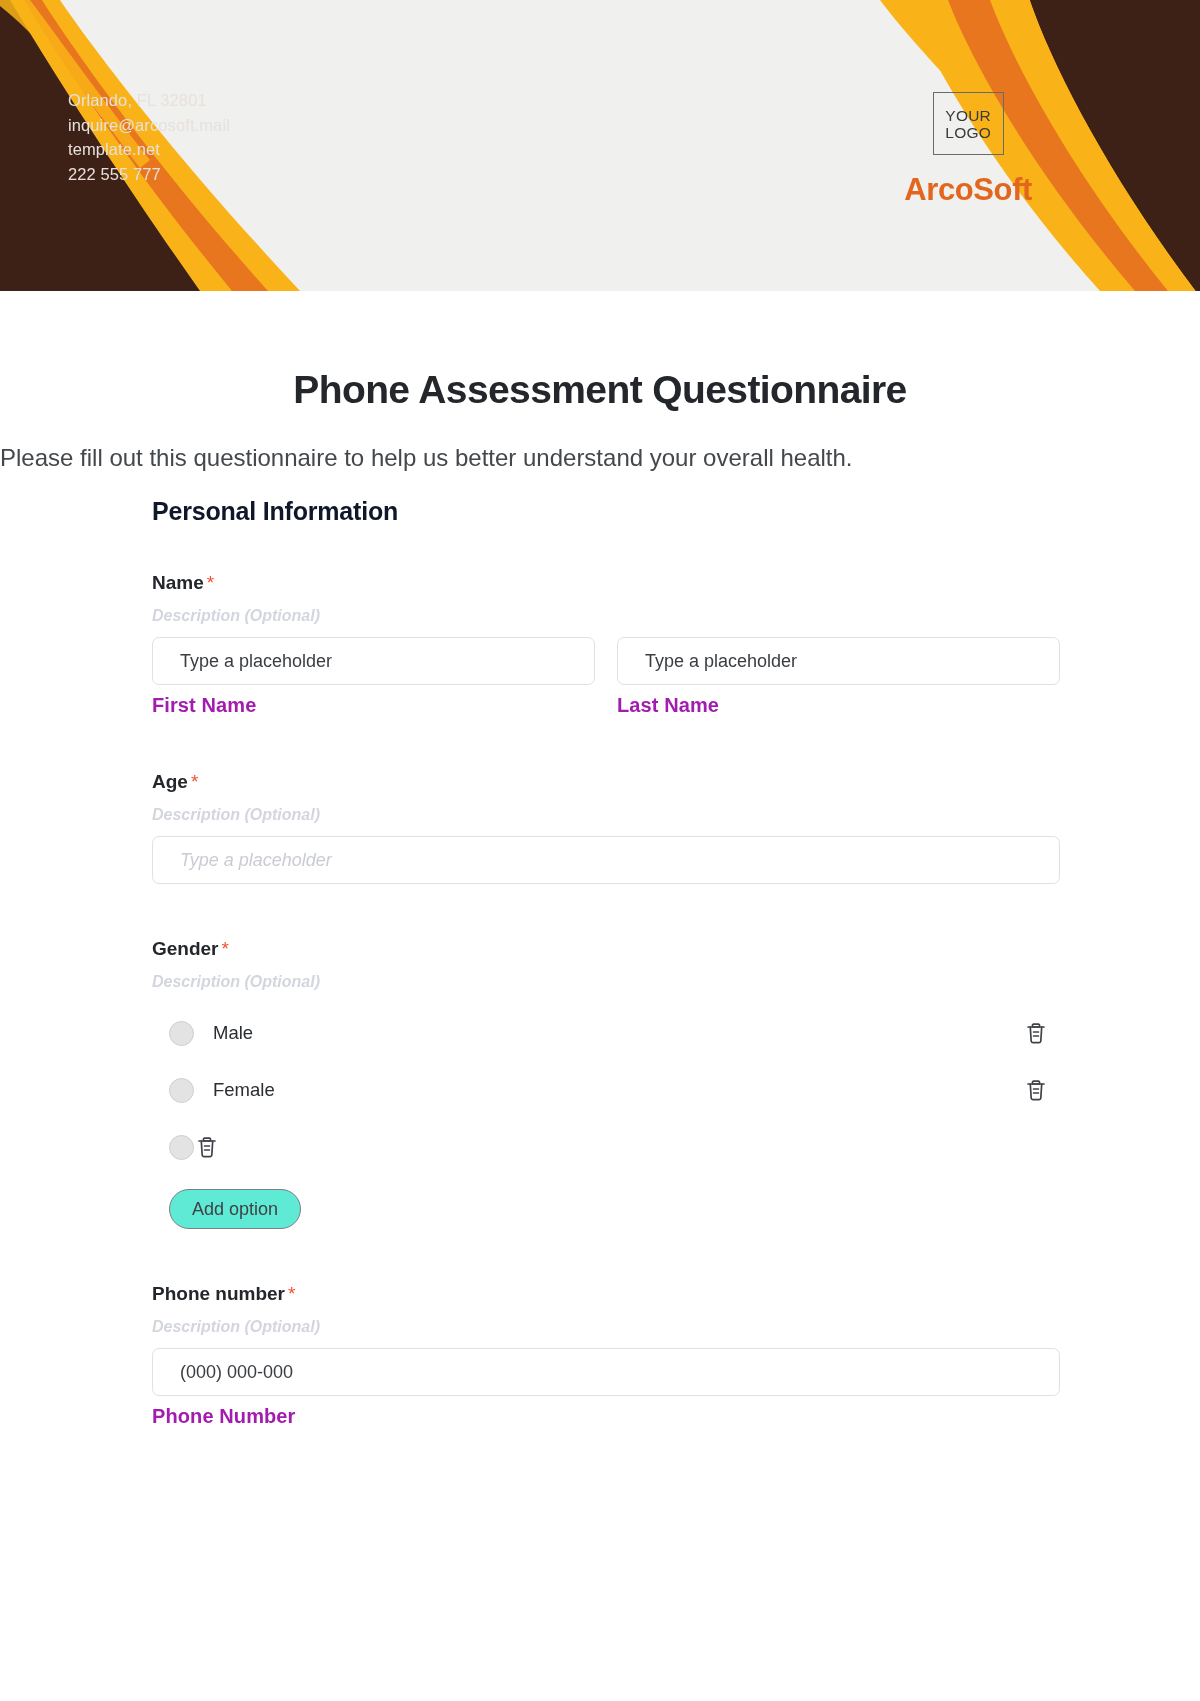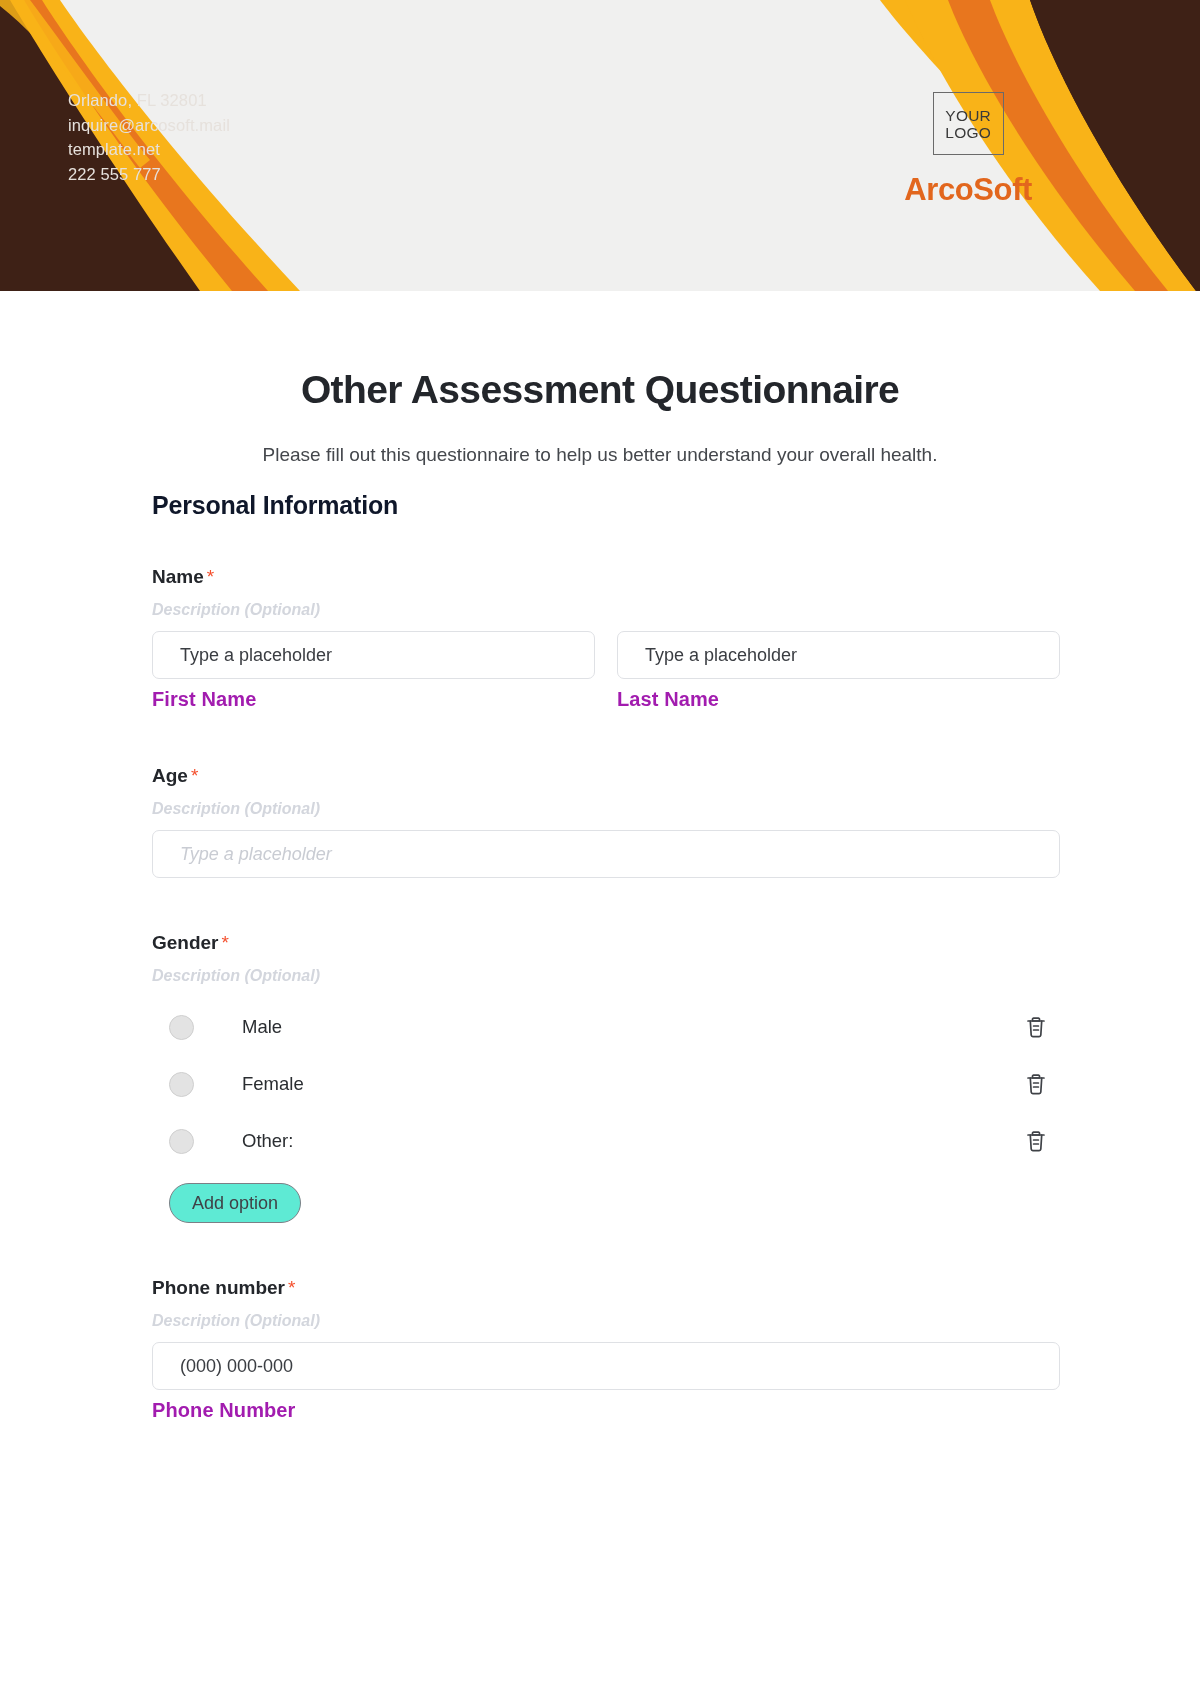--- a/index.html
+++ b/index.html
@@ -82,22 +82,21 @@
 
   .form-title {
     text-align: center;
     font-size: 39px;
     font-weight: bold;
     color: #23262b;
     letter-spacing: -0.6px;
     margin-top: 77px;
   }
   .form-subtitle {
-    text-align: center;
-    font-size: 19px;
+    font-size: 24px;
     color: #44474c;
     margin-top: 32px;
   }
 
   .form-inner {
     width: 920px;
     margin: 0 auto;
     padding-left: 12px;
   }
 
@@ -165,21 +164,20 @@
   }
 
   
   .options-list { margin-top: 22px; }
   .option-row {
     display: flex;
     align-items: center;
     height: 40px;
     margin-bottom: 17px;
     padding-left: 17px;
-    gap: 29px;
   }
   .radio-circle {
     width: 25px;
     height: 25px;
     border-radius: 50%;
     background: #e3e3e3;
     border: 1px solid #cfcfcf;
     flex: none;
   }
   .option-label {
@@ -248,21 +246,21 @@
     <div class="logo-box">
       <span>YOUR</span>
       <span>LOGO</span>
     </div>
     <div class="brand-name">ArcoSoft</div>
   </div>
 </div>
 
 <div class="page-body">
 
-  <h1 class="form-title">Other Assessment Questionnaire</h1>
+  <h1 class="form-title">Phone Assessment Questionnaire</h1>
   <p class="form-subtitle">Please fill out this questionnaire to help us better understand your overall health.</p>
 
   <div class="form-inner">
 
     <h2 class="section-heading">Personal Information</h2>
 
     <div class="field-block first">
       <div class="field-label">
         <span>Name</span><span class="req-star">*</span>
       </div>
@@ -326,21 +324,20 @@
                 <path d="M5.3 6 L6.2 20.2 A1.6 1.6 0 0 0 7.8 21.6 H14.2 A1.6 1.6 0 0 0 15.8 20.2 L16.7 6"></path>
                 <path d="M8.6 11 H13.4"></path>
                 <path d="M8.6 15 H13.4"></path>
               </svg>
             </span>
           </button>
         </div>
 
         <div class="option-row">
           <span class="radio-circle"></span>
-          <span class="option-label">Other:</span>
           <button class="trash-btn">
             <span>
               <svg width="22" height="24" viewBox="0 0 22 24" fill="none" stroke="#3f4247" stroke-width="1.7" stroke-linecap="round" stroke-linejoin="round">
                 <path d="M3 6 H19"></path>
                 <path d="M8.5 3.2 H13.5 A1 1 0 0 1 14.5 4.2 V6 H7.5 V4.2 A1 1 0 0 1 8.5 3.2 Z"></path>
                 <path d="M5.3 6 L6.2 20.2 A1.6 1.6 0 0 0 7.8 21.6 H14.2 A1.6 1.6 0 0 0 15.8 20.2 L16.7 6"></path>
                 <path d="M8.6 11 H13.4"></path>
                 <path d="M8.6 15 H13.4"></path>
               </svg>
             </span>

